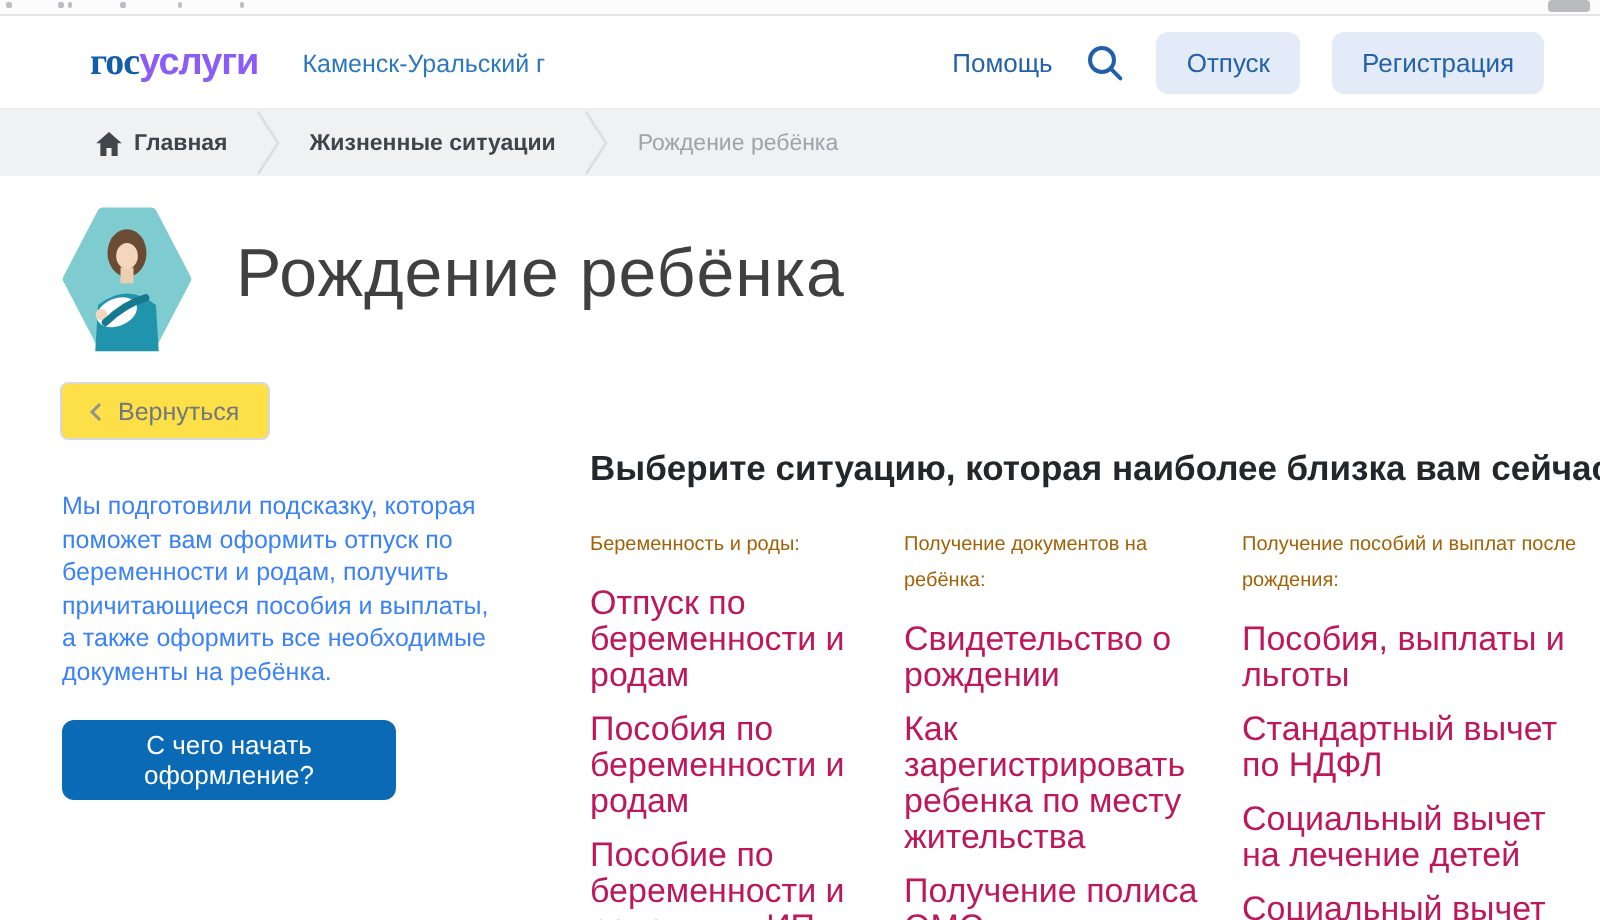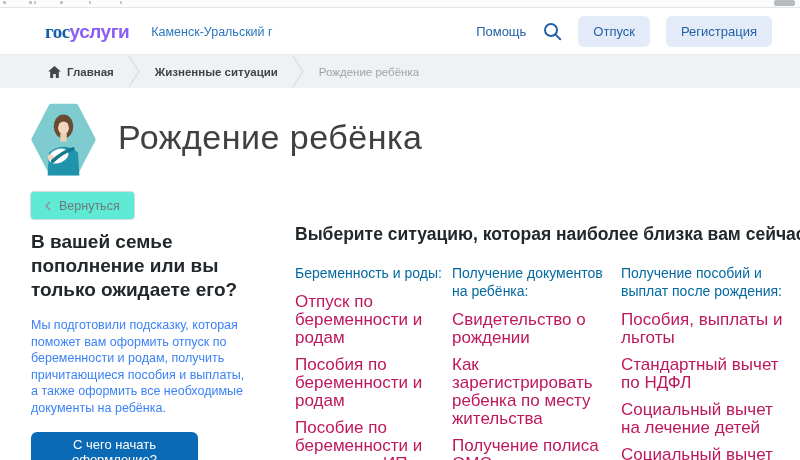--- a/index.html
+++ b/index.html
@@ -38,34 +38,34 @@
   .crumb-current { font-size:11.5px; color:#9fa3a8; font-weight:normal; }
 
   
   main { position:absolute; left:0; top:88px; width:800px; height:372px; background:#fff; }
 
   .avatar { position:absolute; left:31px; top:15px; width:65px; height:73px; }
   .page-title { position:absolute; left:118px; top:30px; font-size:34px; font-weight:300;
     color:#404040; letter-spacing:0.5px; white-space:nowrap; }
 
   .back-btn { position:absolute; left:30px; top:103px; height:29px; padding:0 14px;
-    background:#5eead4; border:1px solid #d7dadc; border-radius:4px; cursor:pointer;
+    background:#fde047; border:1px solid #d7dadc; border-radius:4px; cursor:pointer;
     display:flex; align-items:center; gap:8px; font-family:inherit;
     font-size:12.5px; color:#70777d; }
 
   .intro { position:absolute; left:31px; top:142px; width:256px; }
   .intro h2 { font-size:19px; font-weight:bold; color:#22272b; line-height:24px; }
   .intro p { margin-top:15px; width:214px; font-size:12.5px; color:#3b82f6; line-height:16.5px; }
   .cta-btn { margin-top:16px; width:167px; height:40px; background:#0b6ab5; color:#ffffff;
     border:none; border-radius:6px; font-size:13px; cursor:pointer; font-family:inherit; }
 
   .situations { position:absolute; left:295px; top:136px; width:502px; }
   .situations h2 { font-size:17.5px; font-weight:bold; color:#22272b; white-space:nowrap; }
   .sit-columns { margin-top:19px; display:grid; grid-template-columns:150px 162px 172px; column-gap:7px; }
-  .sit-col-label { font-size:14px; color:#0369a1; line-height:18px; margin-bottom:11px; }
+  .sit-col-label { font-size:10px; color:#a16207; line-height:18px; margin-bottom:11px; }
   .sit-link { display:block; font-size:17px; color:#be185d; line-height:18px;
     margin-bottom:9px; text-decoration:none; cursor:pointer; }
 </style>
 </head>
 <body>
 
 <div class="chrome-strip">
   <span class="chrome-mark" style="left:3px;width:3px;"></span>
   <span class="chrome-mark" style="left:29px;width:3px;"></span>
   <span class="chrome-mark" style="left:34px;width:2px;"></span>
@@ -131,21 +131,20 @@
   <h1 class="page-title">Рождение ребёнка</h1>
 
   <button class="back-btn">
     <svg width="6" height="10" viewBox="0 0 6 10">
       <polyline points="5,1 1,5 5,9" fill="none" stroke="#8b9197" stroke-width="1.5"></polyline>
     </svg>
     <span>Вернуться</span>
   </button>
 
   <section class="intro">
-    <h2>В вашей семье пополнение или вы только ожидаете его?</h2>
     <p>Мы подготовили подсказку, которая поможет вам оформить отпуск по беременности и родам, получить причитающиеся пособия и выплаты, а также оформить все необходимые документы на ребёнка.</p>
     <button class="cta-btn">С чего начать оформление?</button>
   </section>
 
   <section class="situations">
     <h2>Выберите ситуацию, которая наиболее близка вам сейчас</h2>
     <div class="sit-columns">
 
       <div class="sit-col">
         <div class="sit-col-label">Беременность и роды:</div>

